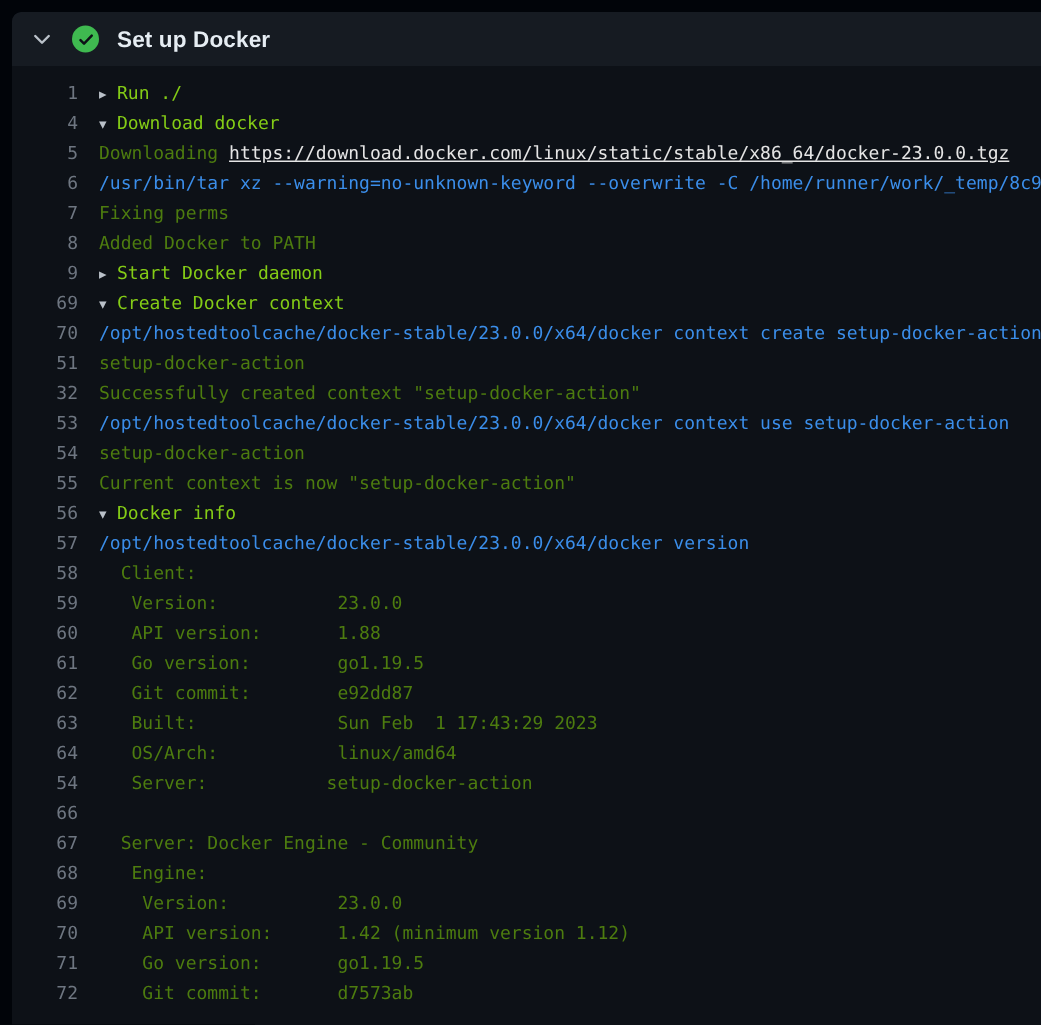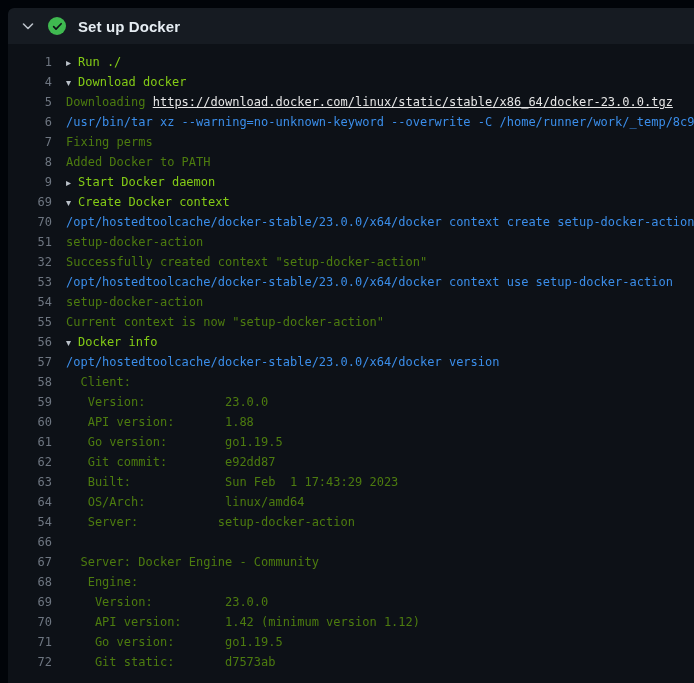--- a/index.html
+++ b/index.html
@@ -124,16 +124,16 @@
       <div class="log-line"><span class="ln">62</span><span class="content"><span class="seg-plain">   Git commit:        e92dd87</span></span></div>
       <div class="log-line"><span class="ln">63</span><span class="content"><span class="seg-plain">   Built:             Sun Feb  1 17:43:29 2023</span></span></div>
       <div class="log-line"><span class="ln">64</span><span class="content"><span class="seg-plain">   OS/Arch:           linux/amd64</span></span></div>
       <div class="log-line"><span class="ln">54</span><span class="content"><span class="seg-plain">   Server:           setup-docker-action</span></span></div>
       <div class="log-line"><span class="ln">66</span><span class="content"><span class="seg-plain"></span></span></div>
       <div class="log-line"><span class="ln">67</span><span class="content"><span class="seg-plain">  Server: Docker Engine - Community</span></span></div>
       <div class="log-line"><span class="ln">68</span><span class="content"><span class="seg-plain">   Engine:</span></span></div>
       <div class="log-line"><span class="ln">69</span><span class="content"><span class="seg-plain">    Version:          23.0.0</span></span></div>
       <div class="log-line"><span class="ln">70</span><span class="content"><span class="seg-plain">    API version:      1.42 (minimum version 1.12)</span></span></div>
       <div class="log-line"><span class="ln">71</span><span class="content"><span class="seg-plain">    Go version:       go1.19.5</span></span></div>
-      <div class="log-line"><span class="ln">72</span><span class="content"><span class="seg-plain">    Git static:       d7573ab</span></span></div>
+      <div class="log-line"><span class="ln">72</span><span class="content"><span class="seg-plain">    Git commit:       d7573ab</span></span></div>
     </div>
 
 </div>
 
 </body></html>

